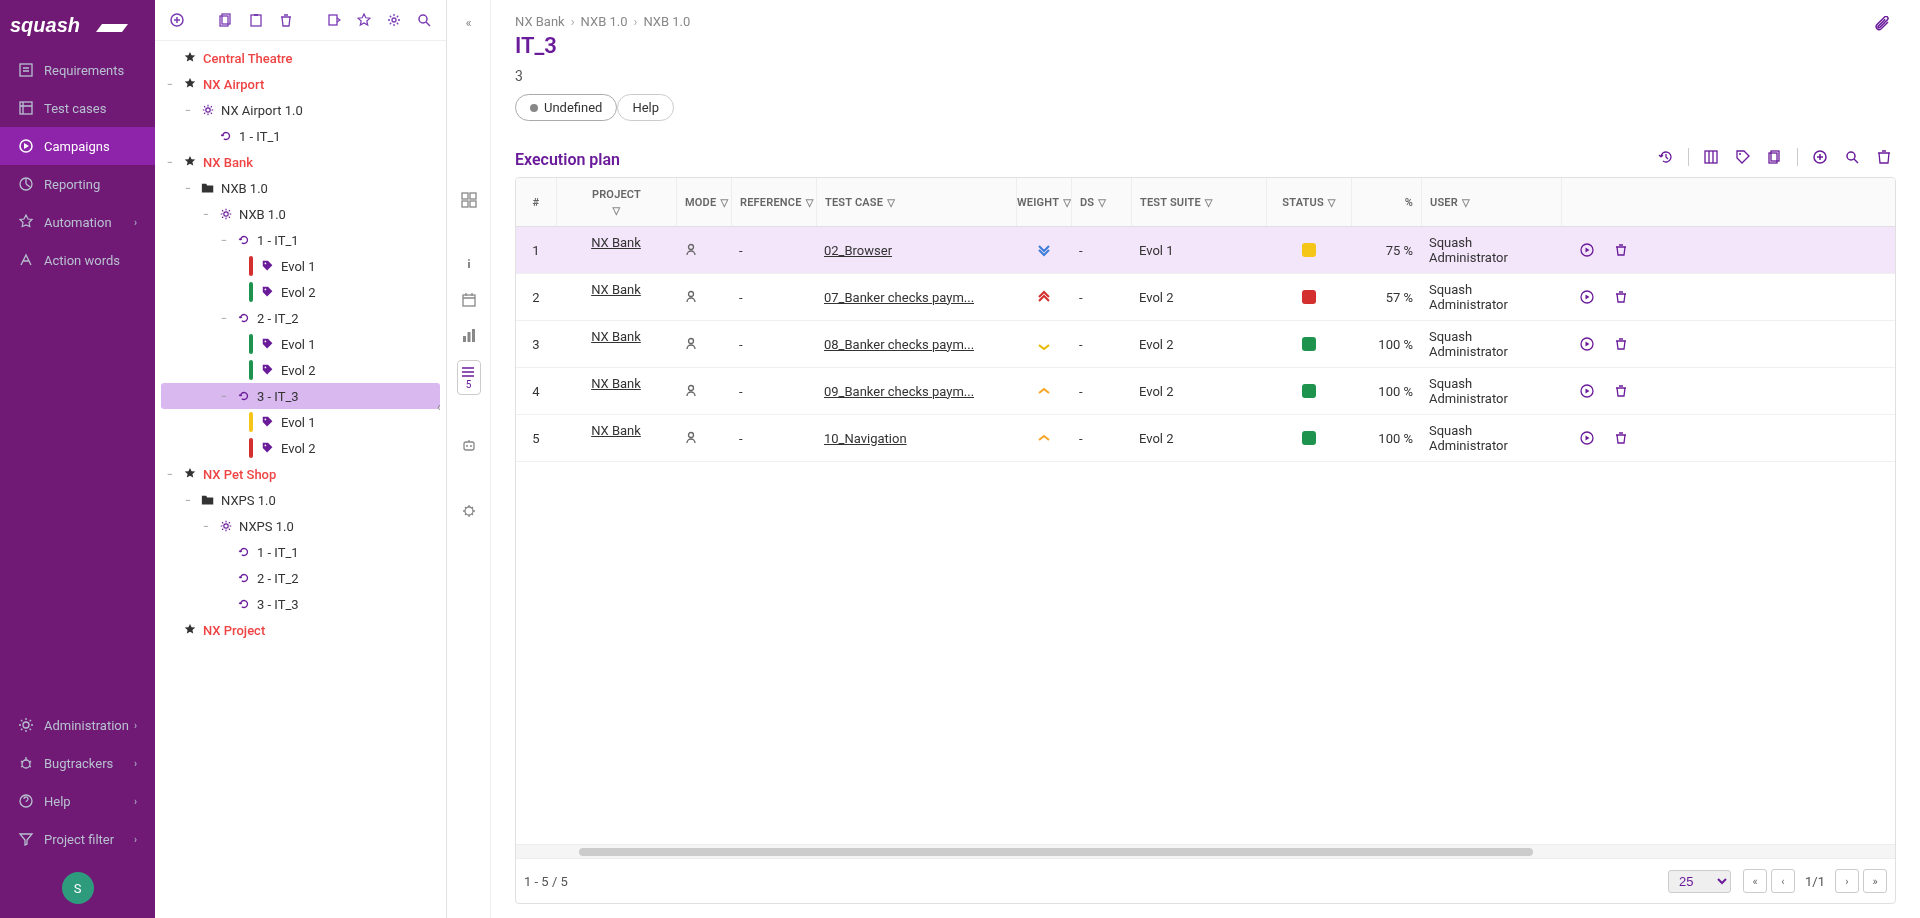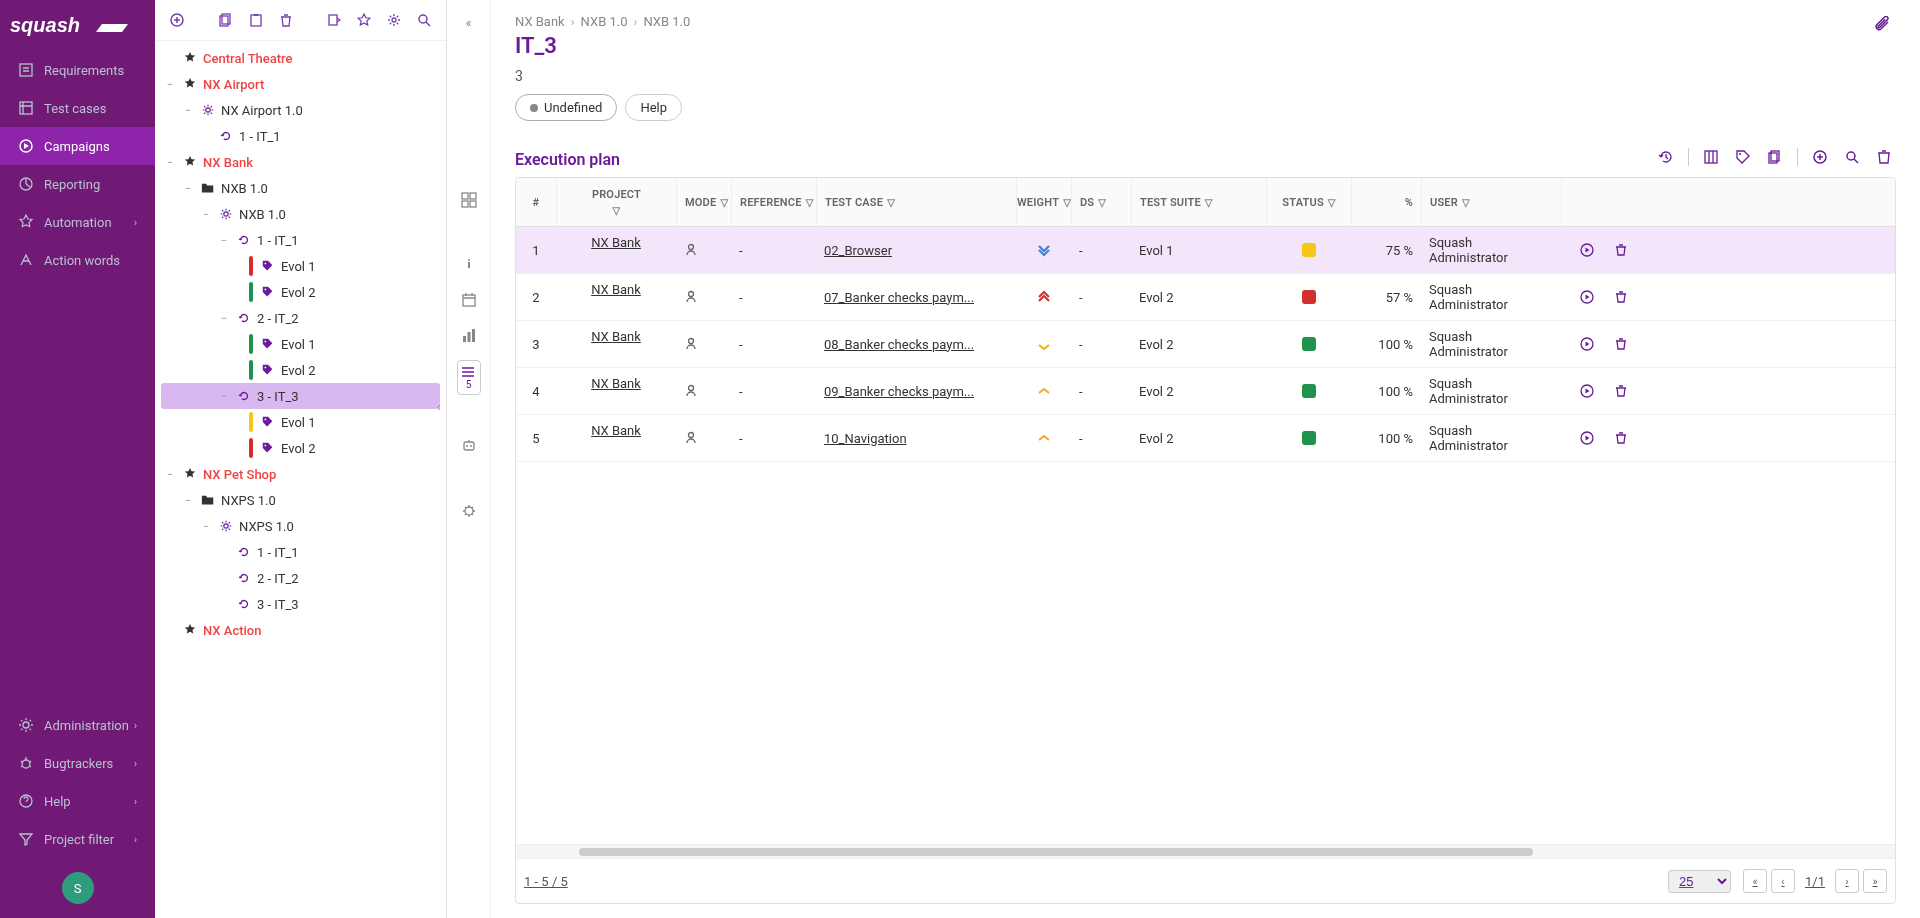--- a/index.html
+++ b/index.html
@@ -40,21 +40,21 @@
 .rail .icon-btn { color: #888; }
 .rail .active-rail { border: 1px solid #ccc; border-radius: 4px; color: #6a1b9a; flex-direction: column; height: auto; padding: 4px 2px; font-size: 10px; }
 .content { flex: 1; display: flex; flex-direction: column; padding: 14px 24px; min-width: 0; }
 .content-head { display: flex; align-items: flex-start; }
 .head-left { flex: 1; }
 .breadcrumb { color: #888; font-size: 13px; margin-bottom: 4px; display: flex; align-items: center; gap: 6px; }
 .breadcrumb .crumb { cursor: pointer; }
 .breadcrumb .sep { color: #aaa; }
 .title { font-size: 22px; font-weight: 600; color: #6a1b9a; margin-bottom: 10px; }
 .subcount { font-size: 14px; color: #555; margin-bottom: 10px; }
-.status-pills { display: flex; gap: 8px; margin-bottom: 24px; }
+.status-pills { display: flex; margin-bottom: 24px; }
 .pill { border: 1px solid #ccc; border-radius: 16px; padding: 5px 14px; font-size: 13px; cursor: pointer; display: inline-flex; align-items: center; gap: 6px; }
 .pill .dot { width: 8px; height: 8px; border-radius: 50%; background: #888; }
 .pill.active { background: #fff; border-color: #aaa; }
 .section-header { display: flex; align-items: flex-end; margin-bottom: 8px; }
 .section-title { font-size: 16px; font-weight: 600; color: #6a1b9a; }
 .section-actions { margin-left: auto; display: flex; gap: 8px; align-items: center; }
 .section-actions .icon-btn { color: #6a1b9a; }
 .section-actions .divider { width: 1px; height: 18px; background: #ccc; margin: 0 2px; }
 .table-wrap { border: 1px solid #e0e0e0; border-radius: 4px; overflow: hidden; flex: 1; display: flex; flex-direction: column; }
 .table-head { display: flex; border-bottom: 1px solid #e0e0e0; background: #fafafa; font-size: 11px; color: #666; font-weight: 600; text-transform: uppercase; letter-spacing: 0.2px; }
@@ -72,21 +72,21 @@
 .col-weight { width: 55px; justify-content: center; }
 .col-ds { width: 60px; }
 .col-suite { width: 135px; }
 .col-status { width: 85px; justify-content: center; }
 .col-pct { width: 70px; justify-content: flex-end; }
 .col-user { width: 140px; }
 .col-act { width: 80px; justify-content: flex-end; gap: 10px; }
 .link { color: #333; text-decoration: underline; cursor: pointer; white-space: nowrap; overflow: hidden; text-overflow: ellipsis; }
 .wicon { width: 14px; height: 14px; }
 .status-sq { width: 14px; height: 14px; border-radius: 3px; }
-.footer { display: flex; align-items: center; padding: 10px 8px; border-top: 1px solid #eee; font-size: 13px; color: #555; text-decoration: underline; }
+.footer { display: flex; align-items: center; padding: 10px 8px; border-top: 1px solid #eee; font-size: 13px; color: #555; }
 .footer .range { flex: 1; }
 .footer select { border: 1px solid #ccc; border-radius: 3px; padding: 2px 20px 2px 6px; font-size: 13px; color: #6a1b9a; }
 .pager { display: flex; gap: 4px; align-items: center; margin-left: 12px; }
 .pager .pg-btn { width: 24px; height: 24px; border: 1px solid #ccc; border-radius: 3px; display: flex; align-items: center; justify-content: center; cursor: pointer; color: #666; font-size: 11px; }
 .scroll-x { height: 14px; background: #f5f5f5; border-top: 1px solid #eee; display: flex; align-items: center; padding: 0 8px; }
 .scroll-thumb { height: 8px; background: #ccc; border-radius: 4px; width: 70%; margin-left: 4%; }
 .filter-icon { font-size: 10px; color: #888; }
 </style>
 </head>
 <body>
@@ -467,21 +467,21 @@
           </span>
           <span class="label">3 - IT_3</span>
         </div>
         <div class="tree-row indent0">
           <span class="toggle"></span>
           <span class="node-icon">
             <svg width="14" height="14" viewBox="0 0 16 16">
               <path d="M8 1l1.8 3.8 4.2.4-3.2 2.8.9 4.1L8 10l-3.7 2.1.9-4.1L2 5.2l4.2-.4z" fill="#333"></path>
             </svg>
           </span>
-          <span class="label project">NX Action</span>
+          <span class="label project">NX Project</span>
         </div>
       </div>
   </div>
 
   <div style="width:0; position:relative;">
     <div style="position:absolute; left:-10px; top:400px; color:#888; font-size:12px; cursor:pointer;">‹</div>
   </div>
 
   <div class="main">
     <div class="rail">

